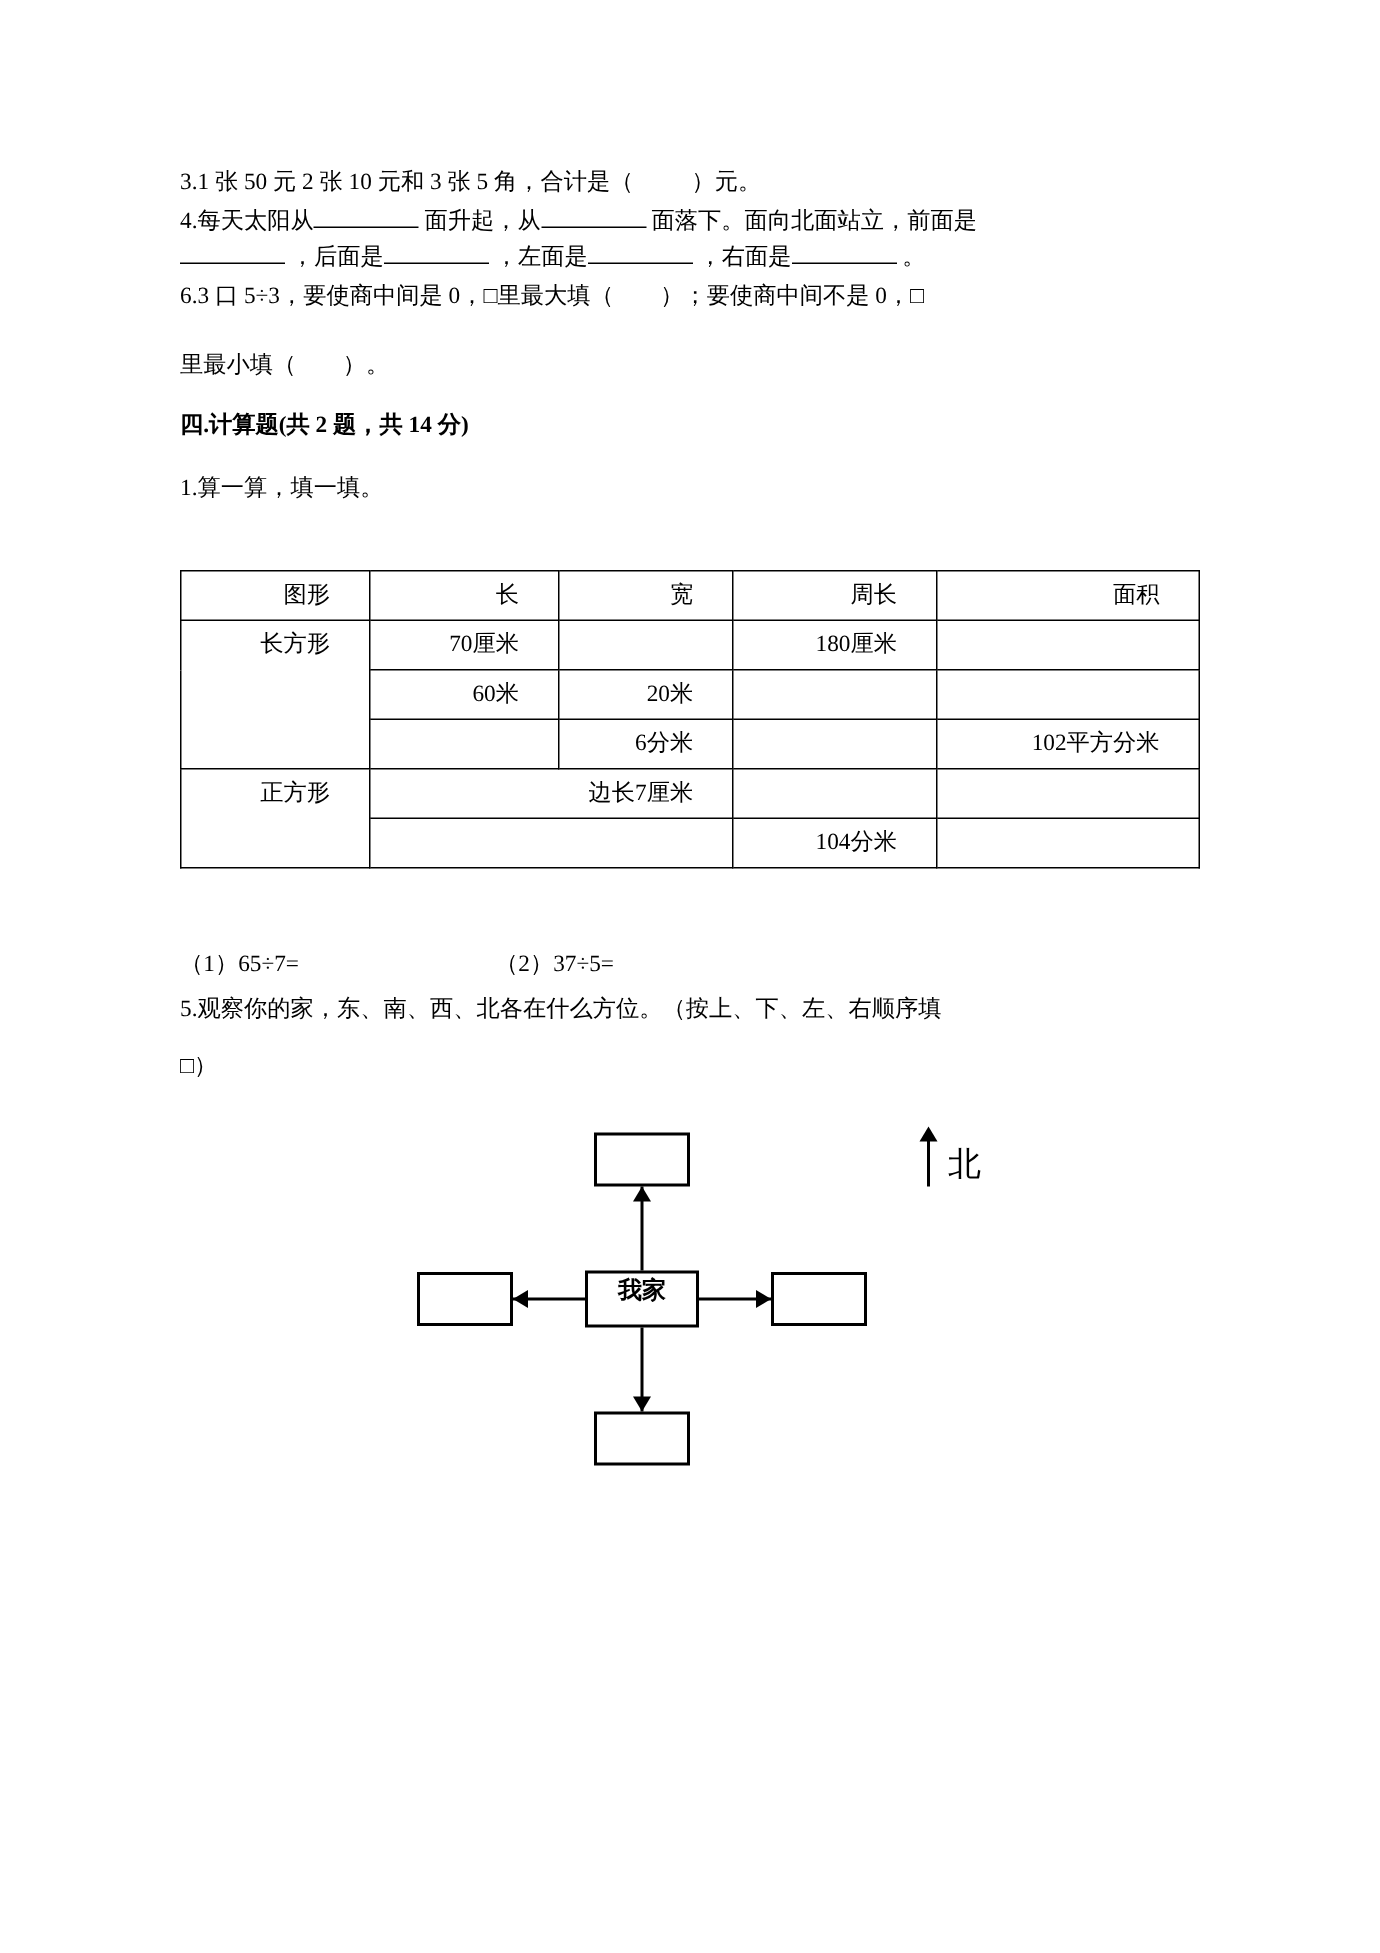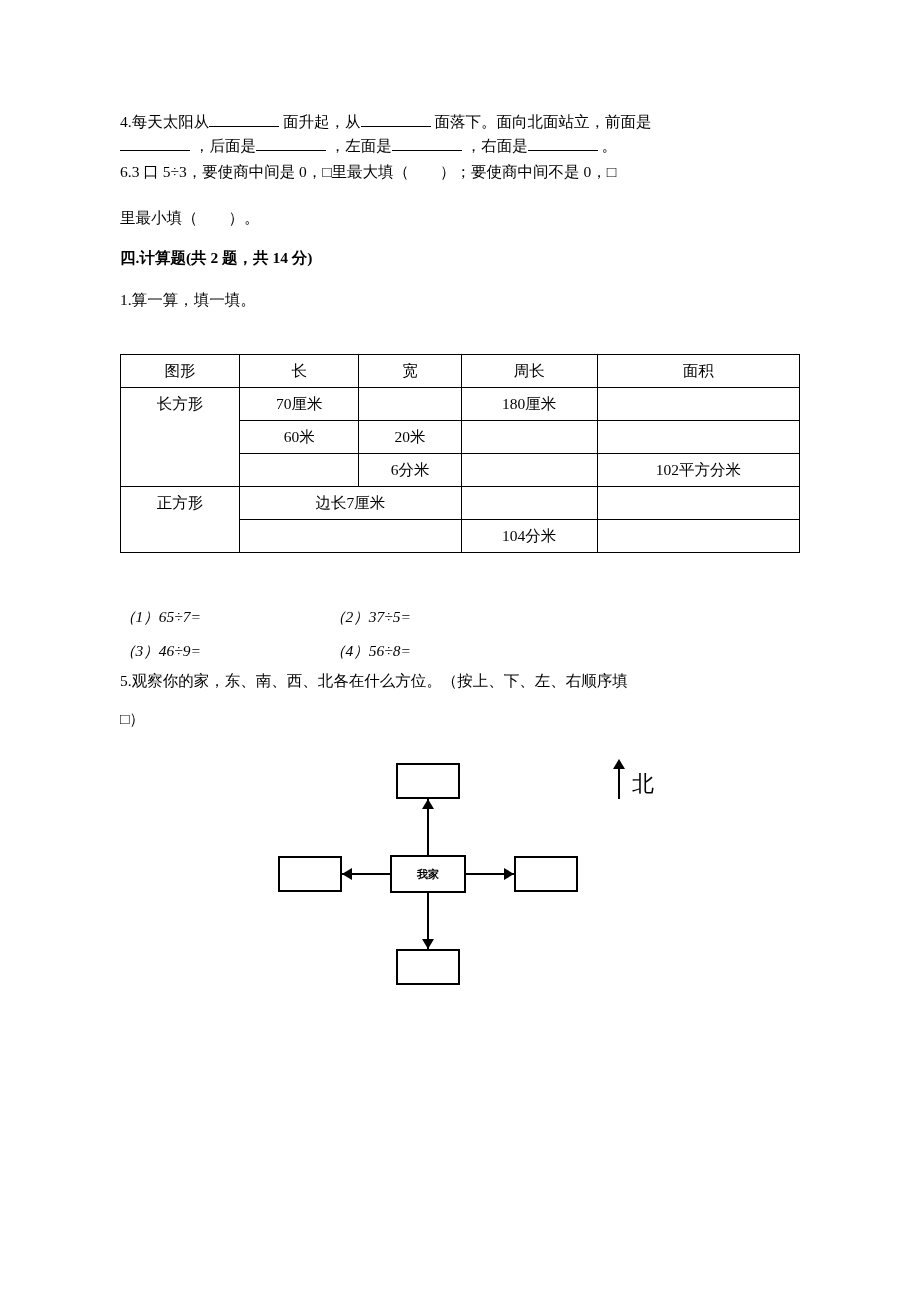--- a/index.html
+++ b/index.html
@@ -37,68 +37,72 @@
   .gap {
     height: 20px;
   }
   table.calctable {
     border-collapse: collapse;
     width: 100%;
     margin-top: 8px;
   }
   table.calctable th, table.calctable td {
     border: 1px solid #000;
-    padding: 4px 4px;
-    text-align: center;
+    padding: 4px 26px;
+    text-align: right;
     font-weight: normal;
     font-size: 15.5px;
     height: 22px;
   }
   .calc-row {
     display: flex;
     margin: 10px 0 6px 0;
   }
   .calc-cell {
     width: 210px;
-    font-style: italic;
   }
   
   .diagram-wrap {
     position: relative;
     width: 480px;
     height: 270px;
     margin: 10px auto 0 auto;
   }
   .dbox {
     position: absolute;
     border: 2px solid #000;
     background: #fff;
     box-sizing: border-box;
   }
   .dbox.small { width: 64px; height: 36px; }
-  .dbox.center { width: 76px; height: 38px; display:flex; align-items:center; justify-content:center; font-weight:bold; font-size:11px; }
+  .dbox.center { width: 76px; height: 38px; display:flex; justify-content:center; font-weight:bold; font-size:16px; }
   .dline {
     position: absolute;
     background: #000;
   }
   .arrowhead {
     position: absolute;
     width: 0; height: 0;
   }
   .north-label {
     position: absolute;
     font-size: 22px;
     font-weight: normal;
   }
 </style>
 </head>
 <body>
 
 <div class="page">
 
+  <p class="para">
+    <span>3.1 张 50 元 2 张 10 元和 3 张 5 角，合计是（</span>
+    <span>　　</span>
+    <span>）元。</span>
+  </p>
 
   <p class="para">
     <span>4.每天太阳从</span><span class="blank-short"></span>
     <span>面升起，从</span><span class="blank-short"></span>
     <span>面落下。面向北面站立，前面是</span><br>
     <span class="blank-short"></span>
     <span>，后面是</span><span class="blank-short"></span>
     <span>，左面是</span><span class="blank-short"></span>
     <span>，右面是</span><span class="blank-short"></span>
     <span>。</span>
@@ -155,24 +159,20 @@
   </tbody>
     </table>
 
   <div style="height:42px"></div>
 
 
   <div class="calc-row">
     <div class="calc-cell">（1）65÷7=</div>
     <div class="calc-cell">（2）37÷5=</div>
   </div>
-  <div class="calc-row">
-    <div class="calc-cell">（3）46÷9=</div>
-    <div class="calc-cell">（4）56÷8=</div>
-  </div>
 
   <p class="sub-item">5.观察你的家，东、南、西、北各在什么方位。（按上、下、左、右顺序填</p>
   <p class="sub-item" style="margin-top:14px;">□）</p>
 
   <div class="diagram-wrap">
 
     <div class="dbox center" style="left:170px; top:110px;">
       <span>我家</span>
     </div>
 

